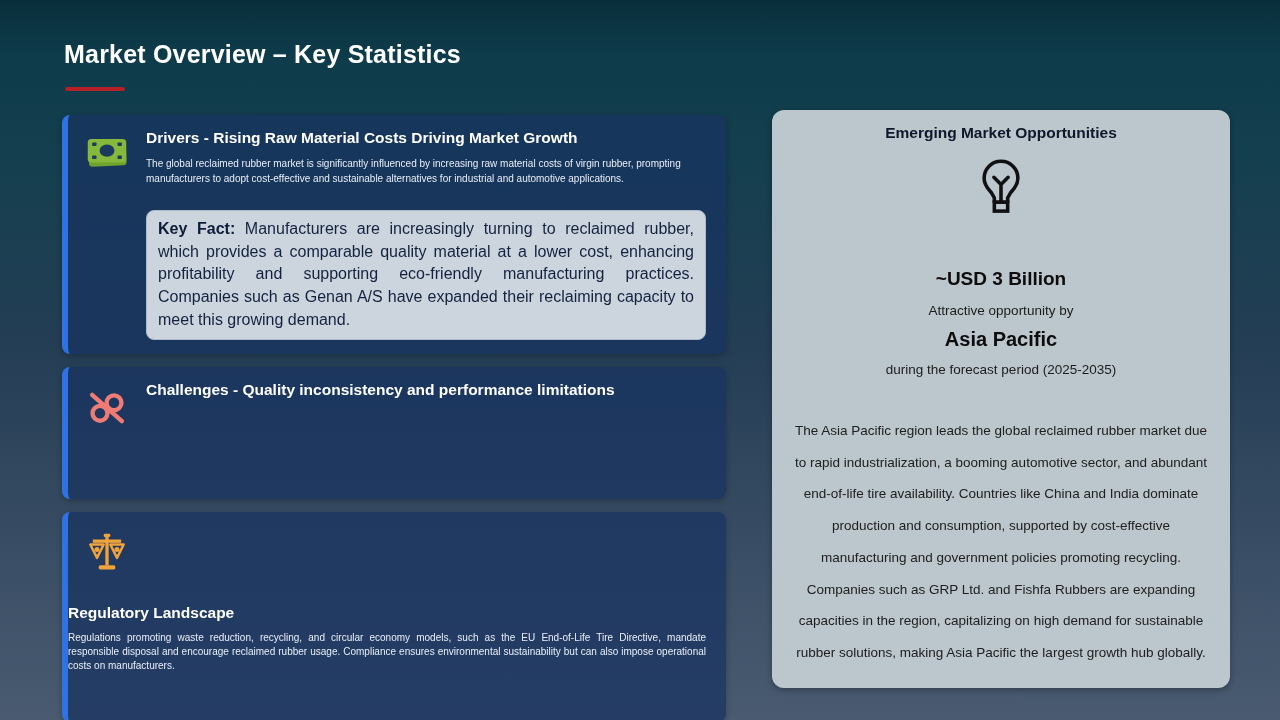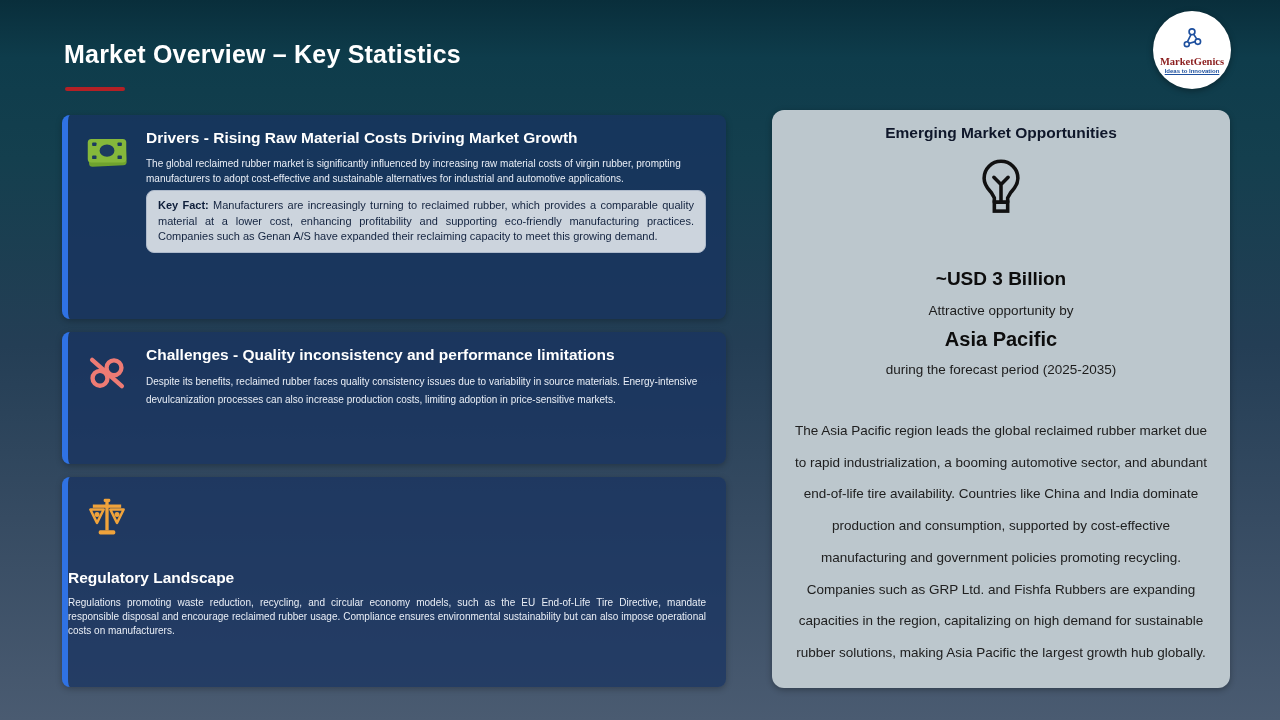--- a/index.html
+++ b/index.html
@@ -46,23 +46,23 @@
   .card-3 { min-height:210px;flex-direction:column; }
   .icon-col { width:78px; flex:0 0 78px; display:flex; justify-content:center;
     padding-top:6px; }
   .card-content { flex:1; }
   .card-heading { color:#ffffff; font-size:15.5px; font-weight:bold;
     margin-bottom:9px; }
   .card-body { color:#e9eef6; font-size:10px; line-height:1.5; }
   .card-2 .card-body { line-height:1.78; }
   .card-3 .card-body { text-align:justify; line-height:1.42; }
   .callout {
-    margin-top:4px; background:#ccd4dd; color:#13233f;
+    margin-top:24px; background:#ccd4dd; color:#13233f;
     border:1px solid #aebacb; border-radius:8px;
-    padding:7px 11px; font-size:11px; line-height:1.42; text-align:justify;
+    padding:7px 11px; font-size:16px; line-height:1.42; text-align:justify;
   }
   .callout b { color:#0d1d39; }
 
   
   .panel {
     position:absolute; left:772px; top:110px; width:458px; height:578px;
     background:#bcc7cd; border-radius:12px;
     padding:14px 16px; text-align:center; color:#161616;
     display:flex; flex-direction:column; align-items:center;
     box-shadow:0 2px 6px rgba(0,0,0,.3);
@@ -76,34 +76,20 @@
   .panel-desc { margin-top:38px; font-size:13.5px; line-height:2.35; color:#202020; }
 </style>
 </head>
 <body>
 
 <div class="slide">
 
   <div class="title">Market Overview – Key Statistics</div>
   <div class="title-underline"></div>
 
-  <div class="logo">
-    <span>
-      <svg width="26" height="24" viewBox="0 0 40 36">
-        <line x1="19" y1="10" x2="13" y2="22" stroke="#1d4f9e" stroke-width="2.5"></line>
-        <line x1="22" y1="10" x2="28" y2="19" stroke="#1d4f9e" stroke-width="2.5"></line>
-        <line x1="15" y1="25" x2="25" y2="22" stroke="#1d4f9e" stroke-width="2.5"></line>
-        <circle cx="20" cy="7" r="4.5" fill="#ffffff" stroke="#1d4f9e" stroke-width="2.5"></circle>
-        <circle cx="12" cy="26" r="3.8" fill="#ffffff" stroke="#1d4f9e" stroke-width="2.5"></circle>
-        <circle cx="29" cy="22" r="4.2" fill="#ffffff" stroke="#1d4f9e" stroke-width="2.5"></circle>
-      </svg>
-    </span>
-    <span class="logo-brand">MarketGenics</span>
-    <span class="logo-tagline">Ideas to Innovation</span>
-  </div>
 
   <div class="cards">
 
     <div class="card card-1">
       <div class="icon-col">
         <span>
           <svg width="42" height="34" viewBox="0 0 48 38">
             <rect x="3" y="9" width="43" height="26" rx="4" fill="#6fa32e" transform="rotate(-3 24 22)"></rect>
             <rect x="2" y="4" width="44" height="27" rx="4" fill="#85b83b"></rect>
             <ellipse cx="24" cy="17.5" rx="8.5" ry="7" fill="#1c3a5f"></ellipse>
@@ -129,21 +115,20 @@
         <span>
           <svg width="42" height="42" viewBox="0 0 48 48" fill="none">
             <circle cx="16" cy="30" r="8.5" stroke="#ee7b74" stroke-width="5"></circle>
             <circle cx="32" cy="18" r="8.5" stroke="#ee7b74" stroke-width="5"></circle>
             <line x1="7" y1="9" x2="41" y2="39" stroke="#ee7b74" stroke-width="5" stroke-linecap="round"></line>
           </svg>
         </span>
       </div>
       <div class="card-content">
         <div class="card-heading">Challenges - Quality inconsistency and performance limitations</div>
-        <div class="card-body">Despite its benefits, reclaimed rubber faces quality consistency issues due to variability in source materials. Energy-intensive devulcanization processes can also increase production costs, limiting adoption in price-sensitive markets.</div>
       </div>
     </div>
 
     <div class="card card-3">
       <div class="icon-col">
         <span>
           <svg width="40" height="40" viewBox="0 0 48 48" fill="none">
             <line x1="24" y1="6" x2="24" y2="40" stroke="#f0a33b" stroke-width="4"></line>
             <line x1="7" y1="11" x2="41" y2="11" stroke="#f0a33b" stroke-width="4"></line>
             <rect x="20" y="2" width="8" height="4" rx="1.5" fill="#f0a33b"></rect>

